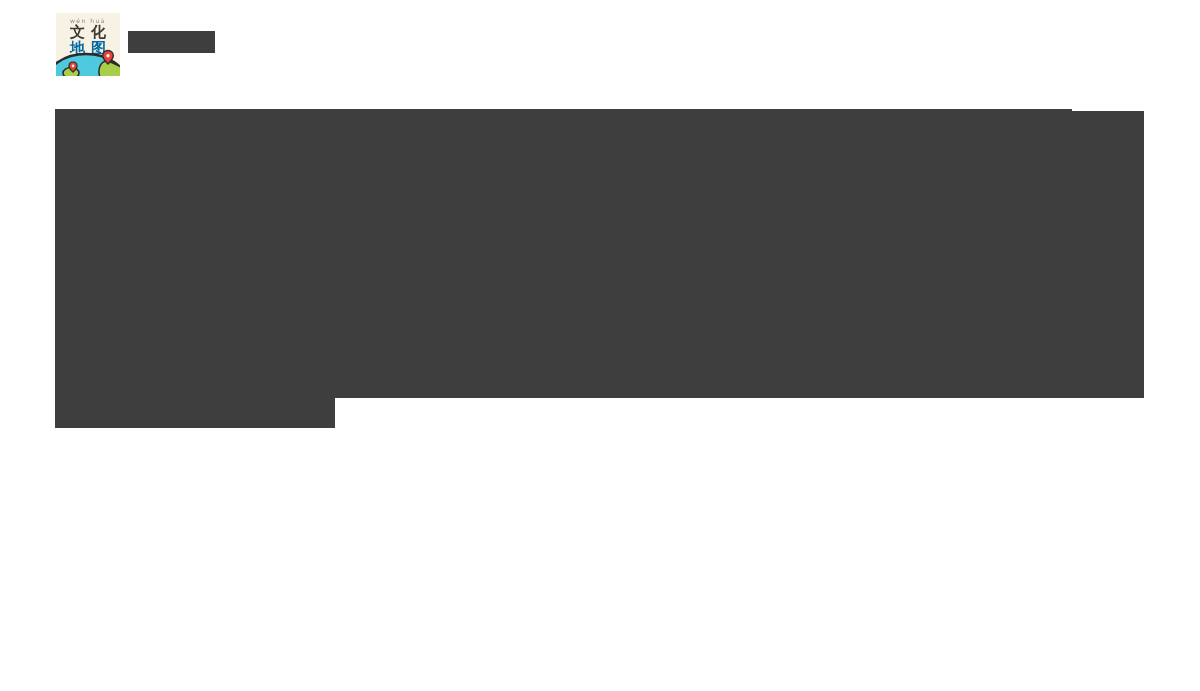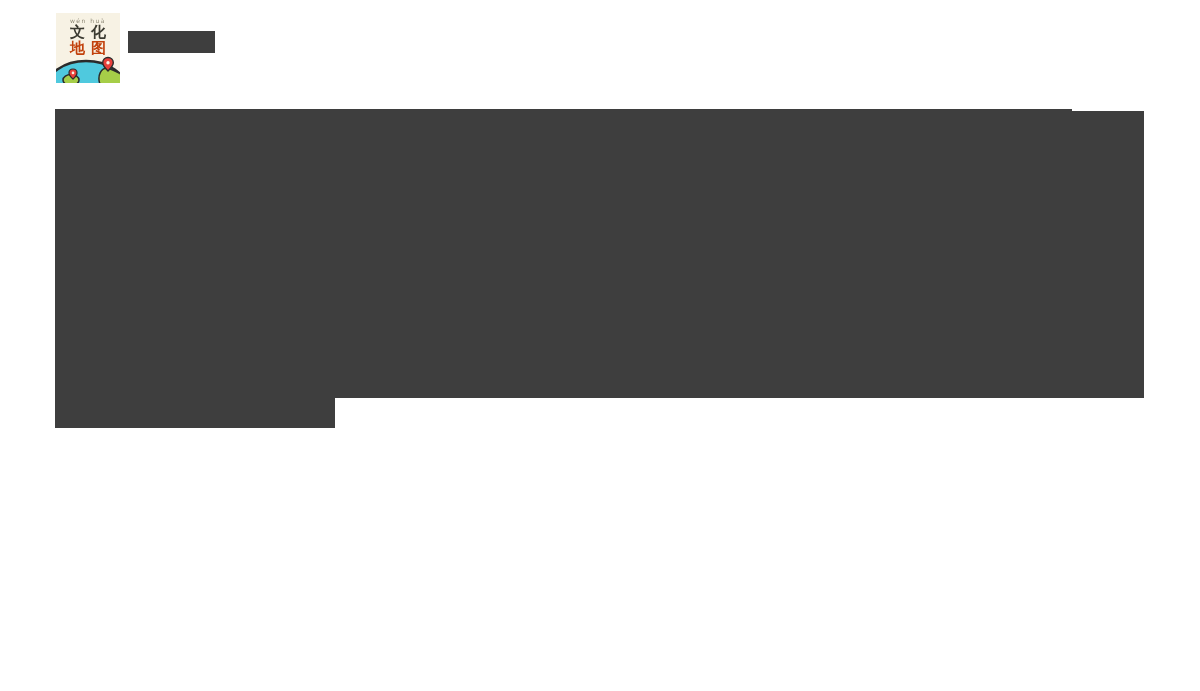--- a/index.html
+++ b/index.html
@@ -10,21 +10,21 @@
     font-family: "Liberation Sans", sans-serif;
     overflow: hidden;
   }
 
   
   .site-logo {
     position: absolute;
     left: 56px;
     top: 13px;
     width: 64px;
-    height: 70px;
+    height: 63px;
     overflow: hidden;
     cursor: pointer;
     display: flex;
     flex-direction: column;
     align-items: center;
   }
   .logo-pinyin {
     margin-top: 4px;
     font-size: 6px;
     line-height: 7px;
@@ -59,21 +59,21 @@
   .block-left-ext   { left: 55px;  top: 398px; width: 280px;  height: 30px;  }
 </style>
 </head>
 <body style="background-color: rgb(255, 255, 255);">
 
 <header>
 
   <a class="site-logo" style="background-color: rgb(247, 242, 228);">
     <span class="logo-pinyin" style="color: rgb(141, 136, 118);">wén huà</span>
     <span class="logo-chars" style="color: rgb(59, 58, 49);">文化</span>
-    <span class="logo-chars" style="color: #c2410c;">地图</span>
+    <span class="logo-chars" style="color: #0369a1;">地图</span>
 
     <svg class="logo-globe" viewBox="0 0 64 27">
       <defs>
         <clipPath id="waterClip">
           <ellipse cx="30" cy="33" rx="40" ry="28"></ellipse>
         </clipPath>
       </defs>
 
       <ellipse cx="30" cy="33" rx="40" ry="28" stroke-width="2.5" style="fill: rgb(79, 201, 222); stroke: rgb(43, 43, 43);"></ellipse>
 

